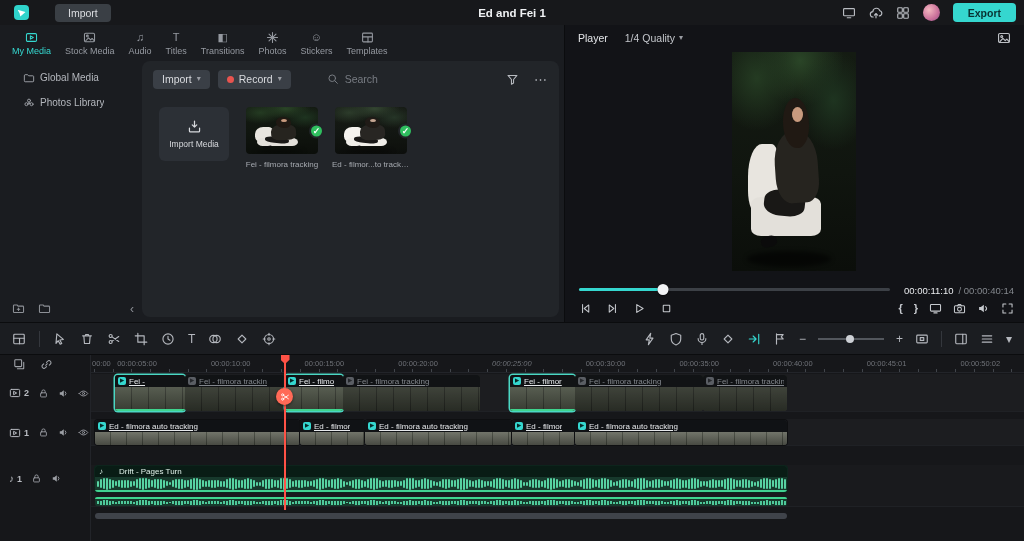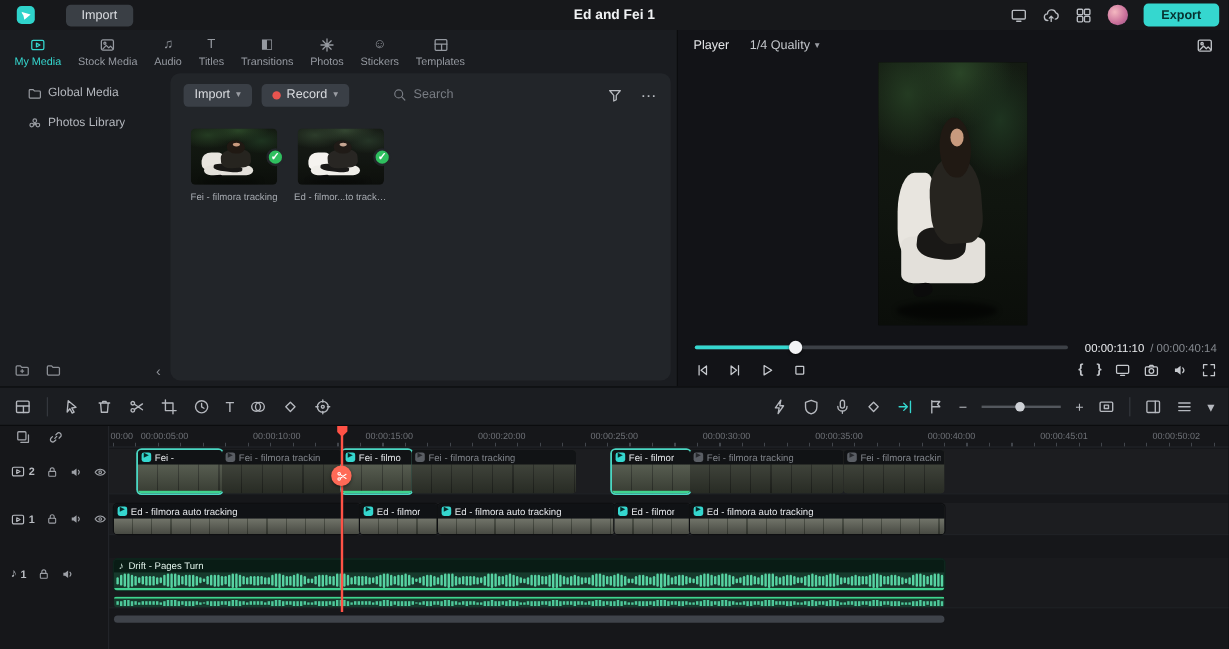--- a/index.html
+++ b/index.html
@@ -161,39 +161,39 @@
   .v2clip { position:absolute; top:20px; height:36px; border-radius:3px; overflow:hidden;
             background:#2e312b; cursor:pointer; }
   .v2clip.sel { box-shadow:0 0 0 1.5px #4bd7c3; }
   .v2clip.sel::after { content:""; position:absolute; left:0; right:0; bottom:0; height:2.5px;
                        background:#3fd48e; z-index:2; }
   .cbar { height:12px; background:rgba(15,17,19,.93); display:flex; align-items:center; gap:3px;
           padding:0 3px; overflow:hidden; position:relative; z-index:1; }
   .chip { flex:0 0 auto; width:8px; height:8px; border-radius:2px; background:#35d7cf; color:#062a28;
           font-size:5.5px; display:flex; align-items:center; justify-content:center; line-height:1; }
   .dim .chip { background:#5a5e64; color:#26282c; }
-  .clabel { font-size:8px; color:#e6e8eb; white-space:nowrap; overflow:hidden; }
+  .clabel { font-size:8px; color:#e6e8eb; white-space:nowrap; overflow:hidden;text-decoration:underline; }
   .dim .clabel { color:#82868c; }
   .cstrip { position:absolute; left:0; right:0; top:12px; bottom:0;
             background:linear-gradient(180deg, rgba(255,255,255,.06), rgba(0,0,0,.28)),
             repeating-linear-gradient(90deg, #4d5346 0 16px, #343830 16px 17px); }
   .dim .cstrip { filter:brightness(.72); }
 
   .v1clip { position:absolute; top:65px; height:25px; border-radius:3px; overflow:hidden;
             background:#26282c; box-shadow:0 0 0 1px #0e0f11; cursor:pointer; }
   .v1clip .cstrip { top:12px;
             background:linear-gradient(180deg, rgba(255,255,255,.05), rgba(0,0,0,.32)),
             repeating-linear-gradient(90deg, #6a6d62 0 15px, #464a40 15px 16px); }
 
   .aclip { position:absolute; top:111px; height:26px; left:95px; width:692px; border-radius:3px;
            overflow:hidden; background:#17392c; box-shadow:0 0 0 1px #0d241c; cursor:pointer; }
   .aclip::after { content:""; position:absolute; left:0; right:0; bottom:0; height:2px; background:#41d191; }
   .abar { height:11px; background:rgba(8,26,19,.9); display:flex; align-items:center; gap:4px; padding:0 4px; }
   .abar .note { font-size:8px; color:#d9efe4; line-height:1; }
-  .alabel { font-size:8px; color:#dff0e8; white-space:nowrap; overflow:hidden; }
+  .alabel { font-size:8px; color:#dff0e8; white-space:nowrap; overflow:hidden;margin-left:12px; }
   .wf { position:absolute; left:0; right:0; top:11px; bottom:2px; display:flex; align-items:center;
         gap:1px; padding:0 2px; overflow:hidden; }
   .wf i { flex:0 0 auto; width:2px; border-radius:1px; background:#57d2a2; }
   .aclip2 { position:absolute; top:142px; height:9px; left:95px; width:692px; border-radius:2px;
             background:#17392c; border-top:2px solid #3fd48e; overflow:hidden; cursor:pointer; }
   .wf2 { display:flex; align-items:center; gap:1px; height:100%; padding:0 2px; overflow:hidden; }
   .wf2 i { flex:0 0 auto; width:2px; background:#4ec89a; }
 
   .playhead { position:absolute; top:0; width:1.5px; height:155px; background:#ff5246; z-index:6; }
   .playhead::before { content:""; position:absolute; top:0; left:-3.5px; width:9px; height:9px;
@@ -363,20 +363,28 @@
           <span class="icn s13">
               <svg viewBox="0 0 16 16" fill="none" stroke="currentColor" stroke-width="1.3" stroke-linecap="round" stroke-linejoin="round">
                 <path d="M2.5 3h11l-4.2 5v4.4l-2.6 1.4V8z"></path>
               </svg>
             </span>
           <span class="dots">⋯</span>
         </div>
       </div>
 
       <div class="m-grid">
+        <div class="import-card">
+          <span class="icn s15">
+              <svg viewBox="0 0 16 16" fill="none" stroke="currentColor" stroke-width="1.3" stroke-linecap="round" stroke-linejoin="round">
+                <path d="M8 2.2v6.4M5.6 6.2L8 8.6l2.4-2.4M2.6 9.6v3.2a1 1 0 001 1h8.8a1 1 0 001-1V9.6"></path>
+              </svg>
+            </span>
+          <span class="ic-label">Import Media</span>
+        </div>
         <figure class="m-item">
           <div class="thumb">
             <div class="scene">
                 <i class="sc-shadow"></i>
                 <i class="sc-chairback"></i>
                 <i class="sc-chairseat"></i>
                 <i class="sc-legs"></i>
                 <i class="sc-body"></i>
                 <i class="sc-hair"></i>
                 <i class="sc-face"></i>
@@ -624,21 +632,21 @@
             <path d="M7 9l2-2M4.6 7.2l-1.4 1.4a2.4 2.4 0 003.4 3.4L8 10.6M11.4 8.8l1.4-1.4a2.4 2.4 0 00-3.4-3.4L8 5.4"></path>
           </svg>
         </span>
     </div>
     <div class="ruler" id="ruler">
         <span class="rlabel" style="left: 2px;">00:00</span>
         <span class="rlabel" style="left: 47px; transform: translateX(-50%);">00:00:05:00</span>
         <span class="rlabel" style="left: 140.7px; transform: translateX(-50%);">00:00:10:00</span>
         <span class="rlabel" style="left: 234.4px; transform: translateX(-50%);">00:00:15:00</span>
         <span class="rlabel" style="left: 328.1px; transform: translateX(-50%);">00:00:20:00</span>
-        <span class="rlabel" style="left: 421.8px; transform: translateX(-50%);">00:00:25:00</span>
+        <span class="rlabel" style="left: 421.8px; transform: translateX(-50%); font-style: italic;">00:00:25:00</span>
         <span class="rlabel" style="left: 515.5px; transform: translateX(-50%);">00:00:30:00</span>
         <span class="rlabel" style="left: 609.2px; transform: translateX(-50%);">00:00:35:00</span>
         <span class="rlabel" style="left: 702.9px; transform: translateX(-50%);">00:00:40:00</span>
         <span class="rlabel" style="left: 796.6px; transform: translateX(-50%);">00:00:45:01</span>
         <span class="rlabel" style="left: 890.3px; transform: translateX(-50%);">00:00:50:02</span>
       </div>
     <div class="tl-vline"></div>
 
     <div class="lane lane-v2"></div>
     <div class="lane lane-v1"></div>

